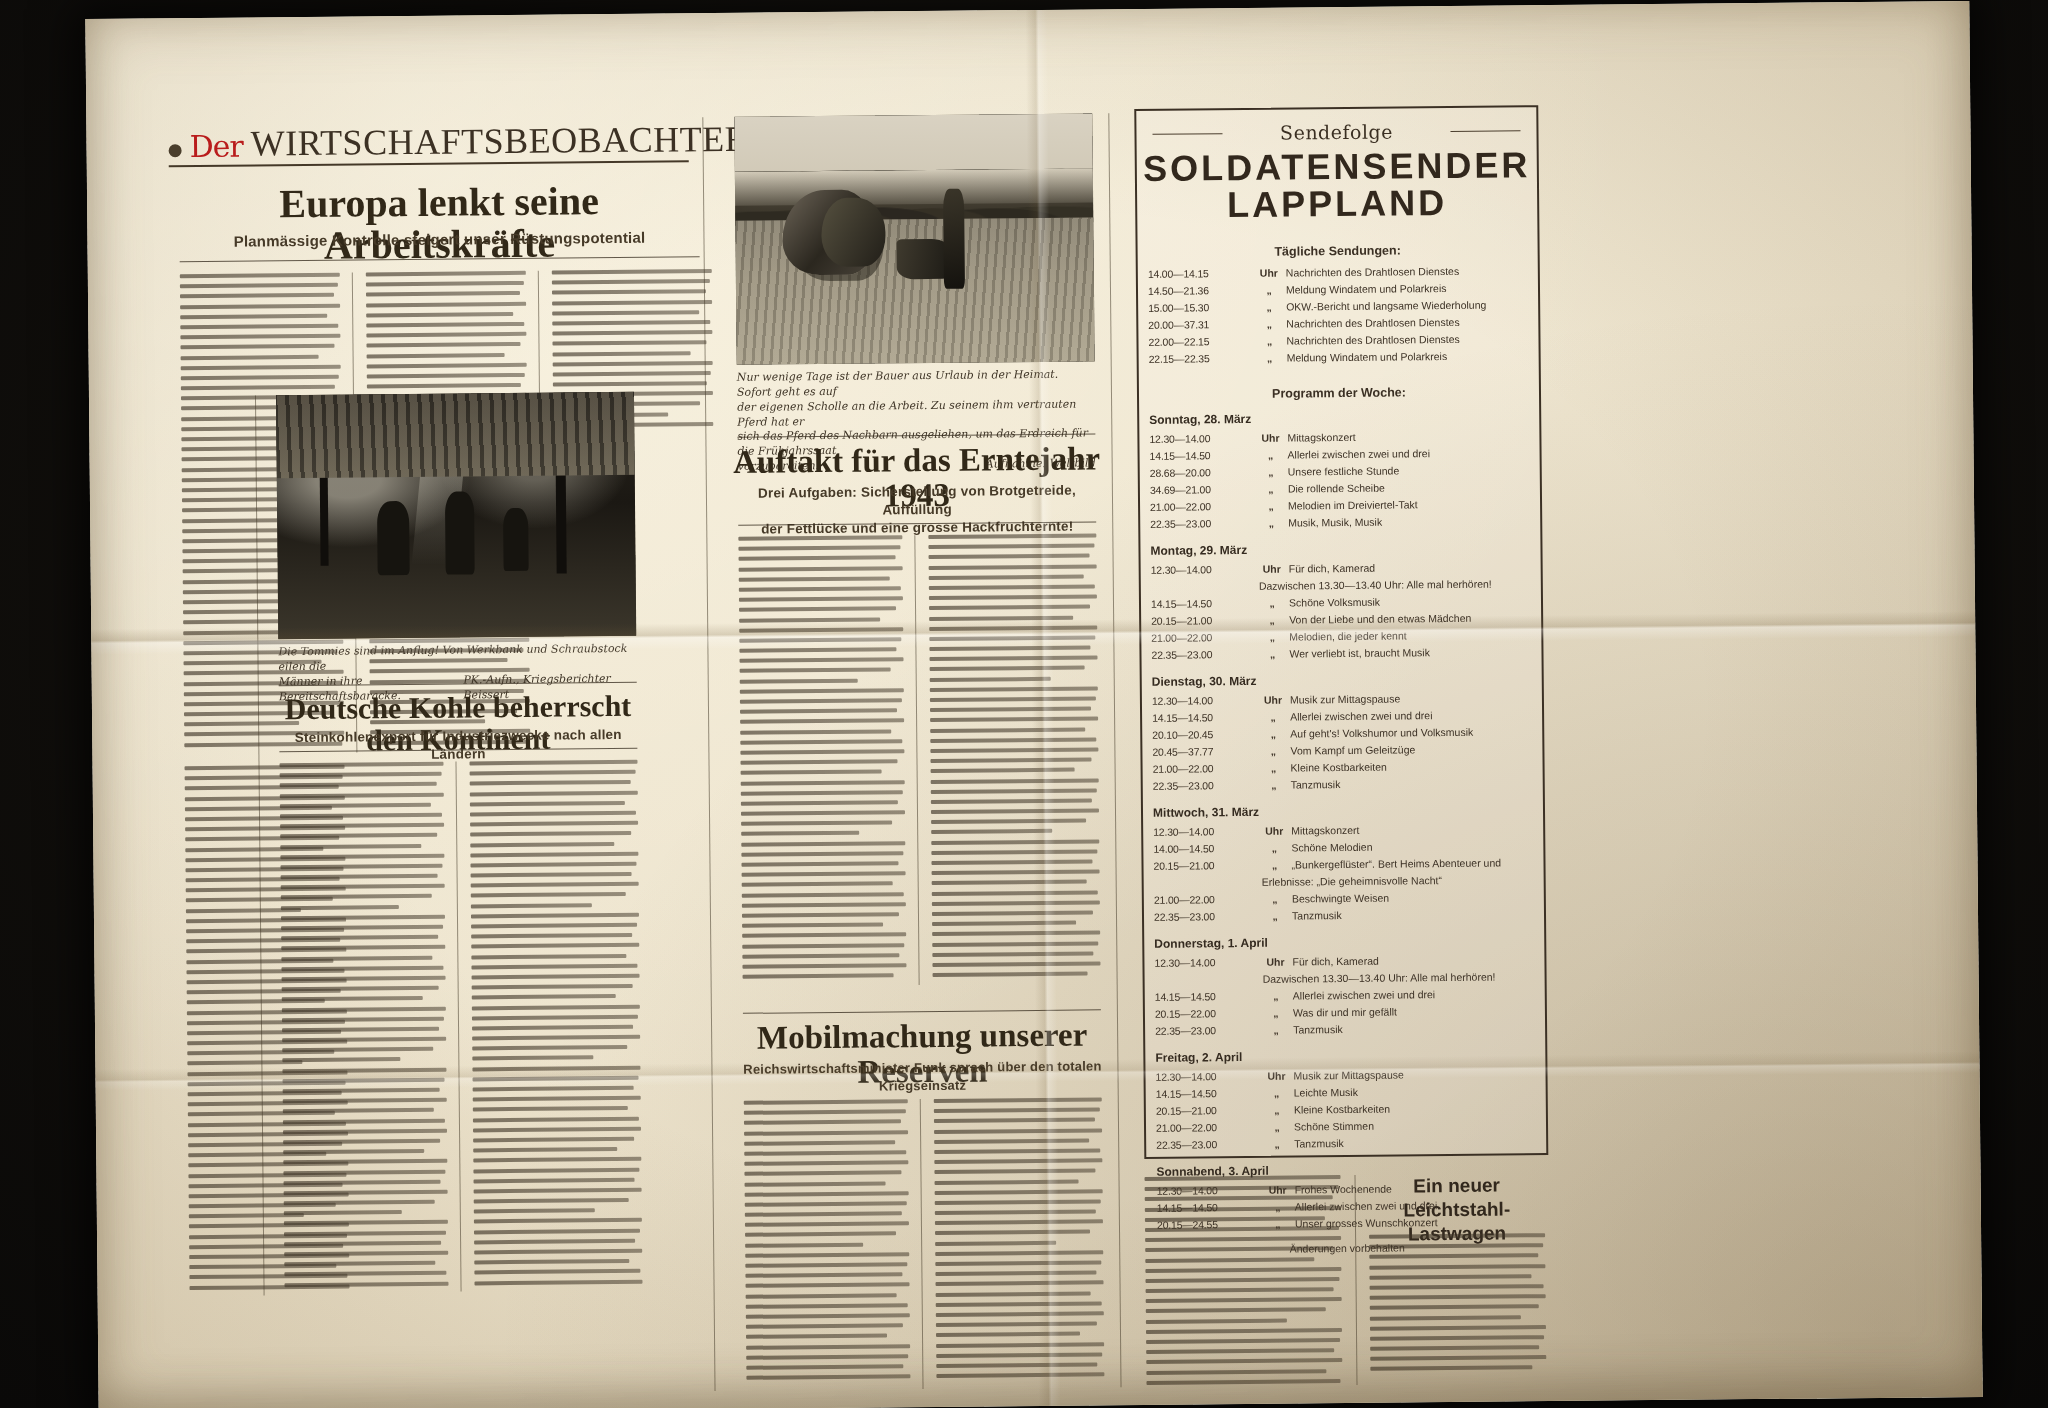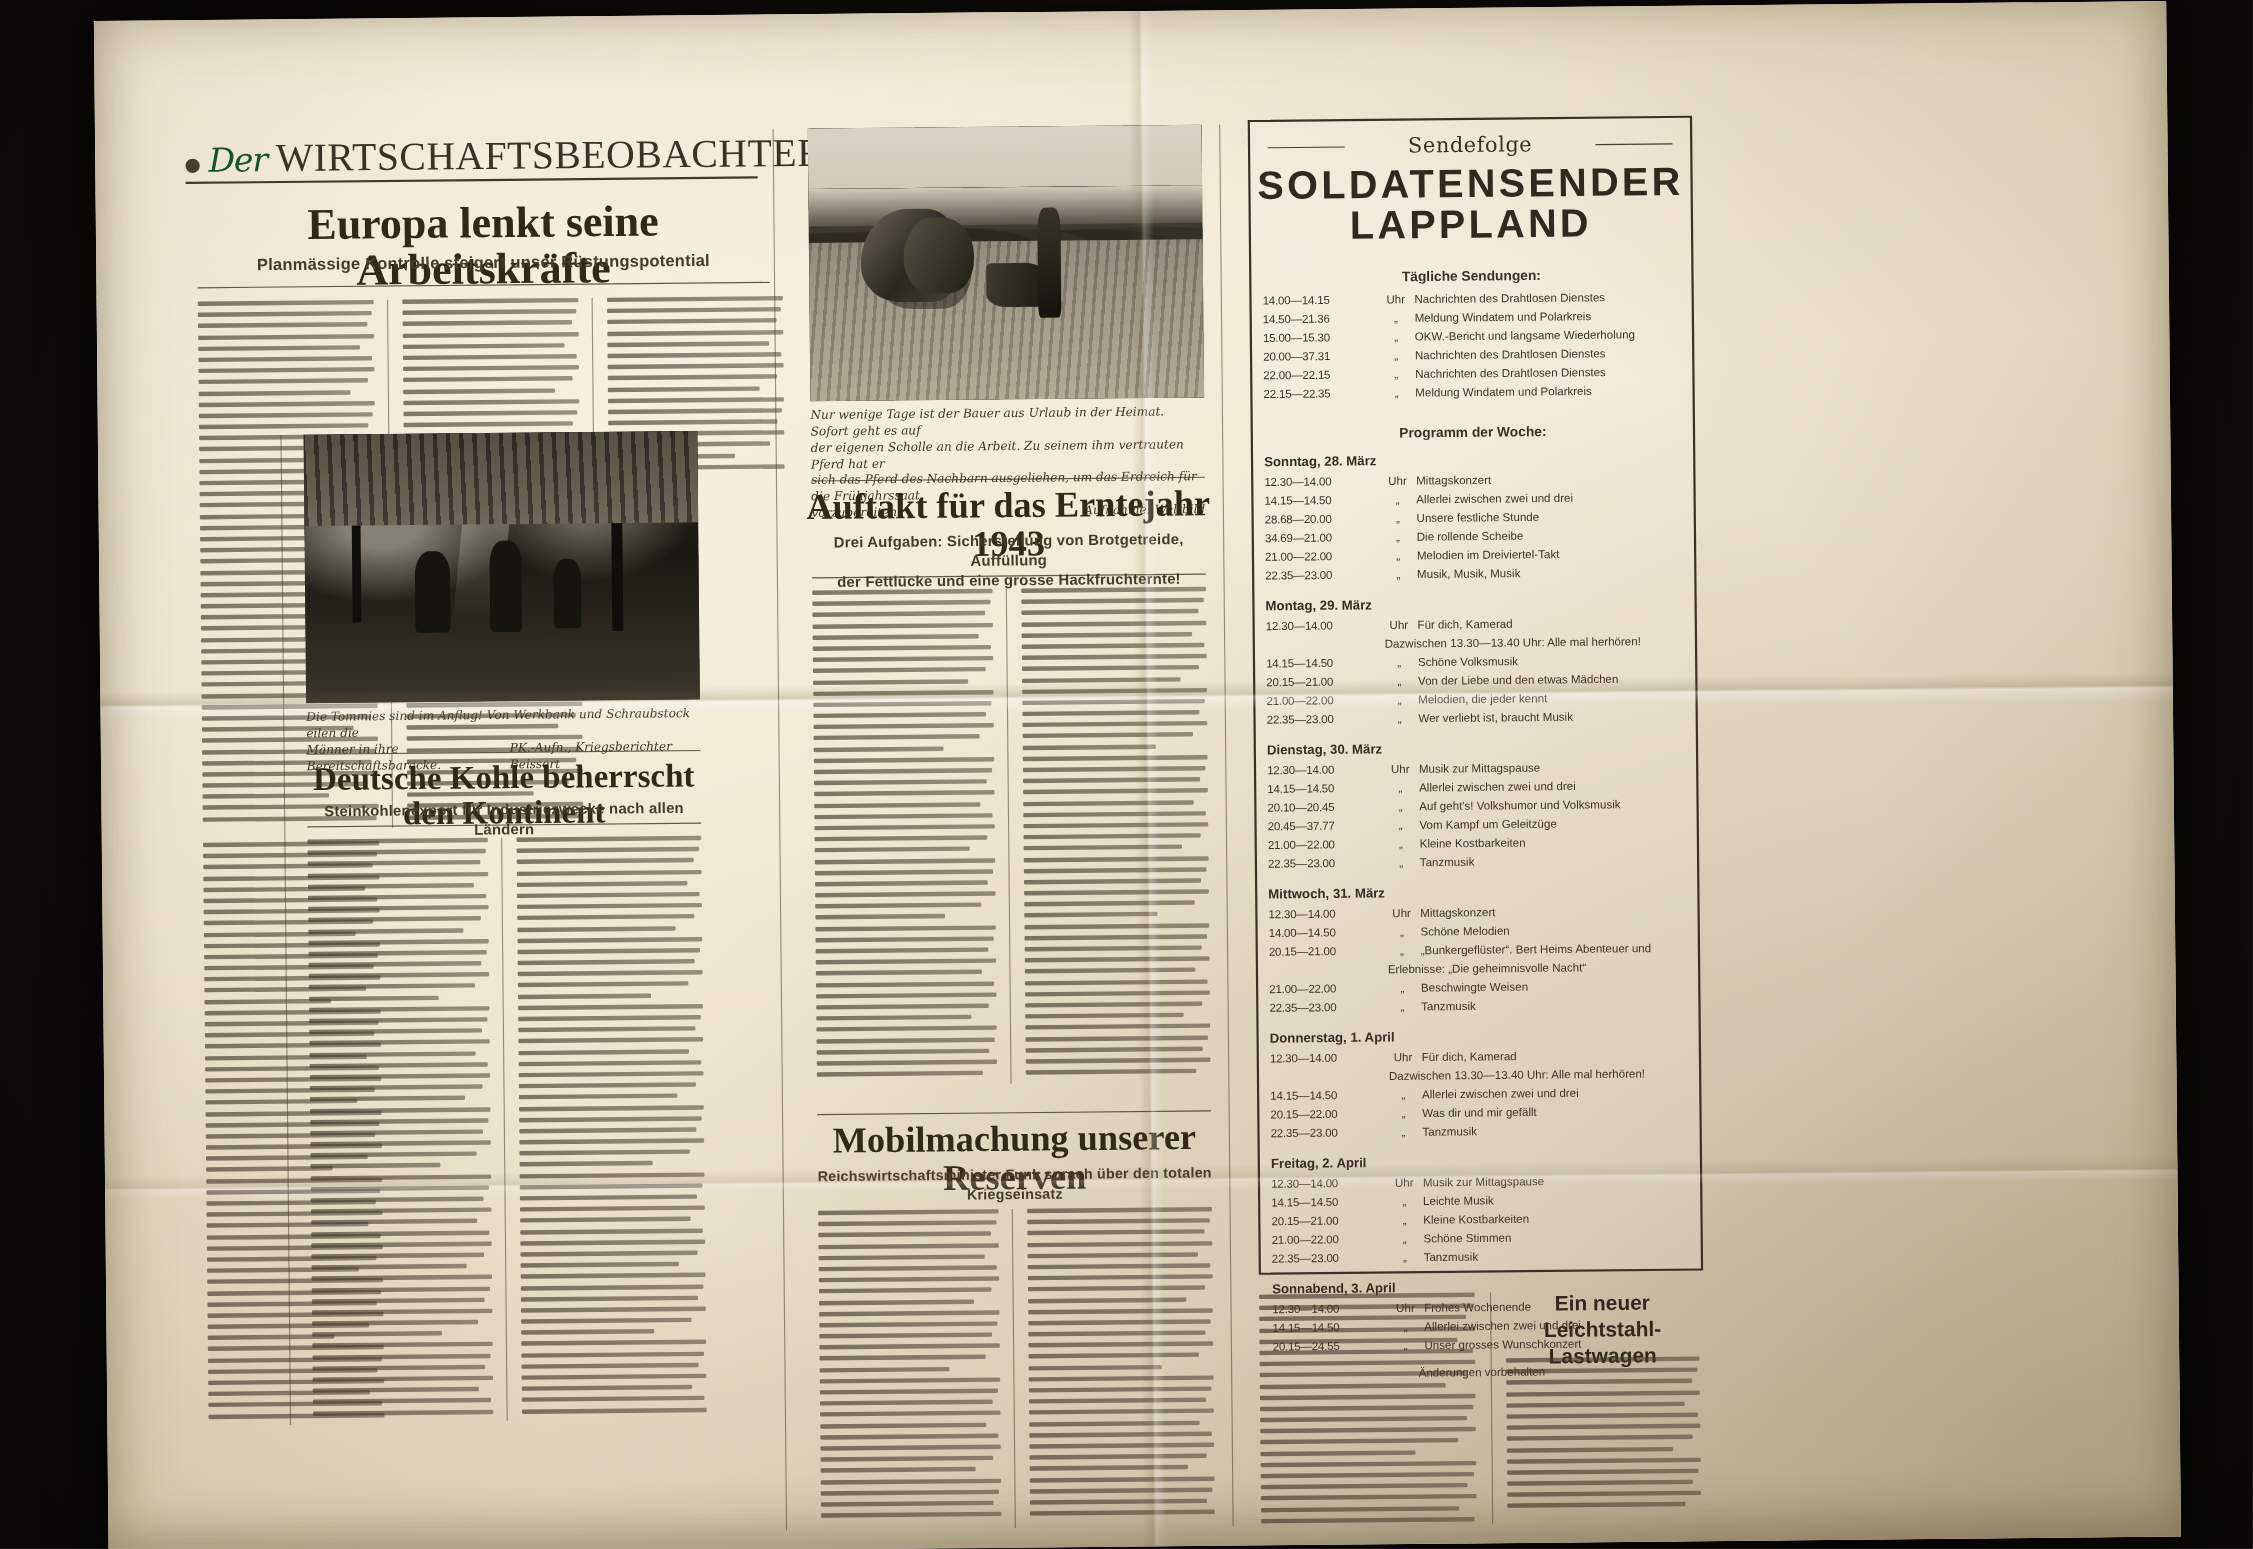--- a/index.html
+++ b/index.html
@@ -70,21 +70,21 @@
   .hrule{position:absolute;height:1px;background:rgba(60,50,36,.8);}
 
   
   .masthead{
     position:absolute;left:82px;top:108px;width:540px;
   }
   .mh-row{display:flex;align-items:flex-end;gap:8px;}
   .mh-dot{width:13px;height:13px;border-radius:50%;background:#4a3e2c;margin-bottom:5px;flex:0 0 auto;}
   .mh-der{
     font-family:"DejaVu Serif", serif;
-    font-style:italic;font-size:30px;color:#14532d;letter-spacing:-1px;margin-bottom:-2px;
+    font-size:30px;color:#b91c1c;letter-spacing:-1px;margin-bottom:-2px;
   }
   .mh-main{
     font-family:"Liberation Serif", serif;
     font-size:36px;letter-spacing:.5px;color:#3c3124;
     line-height:1;
   }
   .mh-underline{margin-top:3px;height:2px;background:#443828;width:520px;}
 
   
   .hl{
@@ -191,21 +191,21 @@
   }
   .sb-day{
     font-family:"Liberation Sans", sans-serif;
     font-weight:bold;font-size:12px;color:#352b20;margin:11px 0 4px 10px;
   }
   .sb-row{
     display:flex;font-family:"Liberation Sans", sans-serif;font-size:10.5px;color:#3d3226;
     line-height:1.62;padding-left:10px;
   }
   .sb-time{flex:0 0 104px;letter-spacing:-.2px;}
-  .sb-unit{flex:0 0 34px;text-align:center;}
+  .sb-unit{flex:0 0 34px;text-align:center;font-weight:bold;}
   .sb-txt{flex:1 1 auto;}
   .sb-note{
     font-family:"Liberation Sans", sans-serif;font-size:10.5px;color:#3d3226;
     padding-left:118px;line-height:1.6;
   }
   .sb-foot{
     font-family:"Liberation Sans", sans-serif;font-size:10.5px;color:#3d3226;
     text-align:center;margin-top:10px;
   }
 

